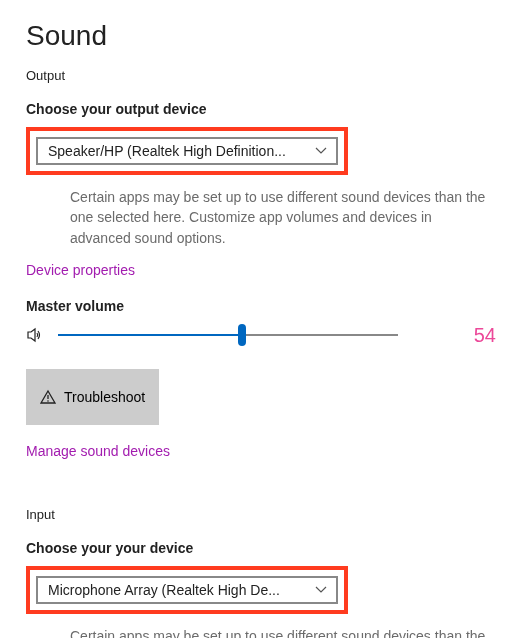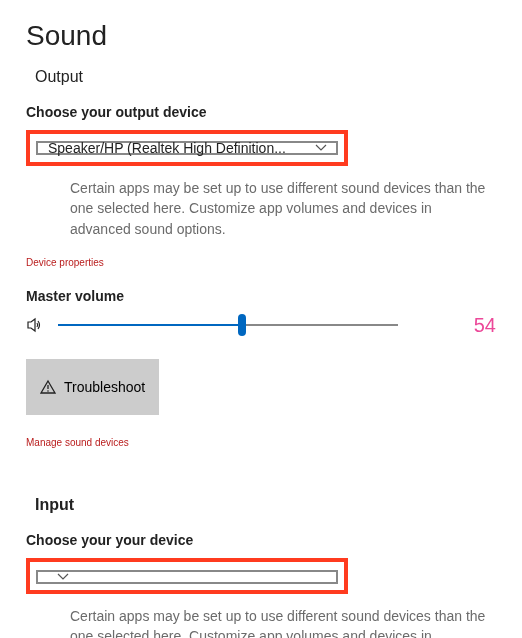--- a/index.html
+++ b/index.html
@@ -9,44 +9,43 @@
       color: #222;
       background: #fff;
       width: 522px;
       padding: 20px 26px;
     }
     .page-title {
       font-size: 28px;
       font-weight: 400;
     }
     .section-heading {
-      font-size: 16px;
+      font-size: 13px;
       font-weight: 400;
       margin-bottom: 18px;
       margin-top: 16px;
-      margin-left: 9px;
     }
     .field-label {
       font-size: 14px;
       color: #222;
       margin-bottom: 10px;
       font-weight: bold;
     }
     .dropdown-wrap {
       display: inline-block;
       border: 4px solid #ff3b1f;
       padding: 6px;
       margin-bottom: 12px;
     }
     .dropdown {
       display: inline-flex;
       align-items: center;
       justify-content: space-between;
       width: 302px;
-      height: 14px;
+      height: 28px;
       border: 2px solid #888;
       background: #fff;
       padding: 0 8px 0 10px;
       cursor: pointer;
     }
     .dropdown-text {
       font-size: 14px;
       color: #222;
       white-space: nowrap;
       overflow: hidden;
@@ -63,22 +62,22 @@
     .chevron svg { display: block; }
     .help-text {
       font-size: 14px;
       color: #6b6b6b;
       line-height: 1.45;
       margin-bottom: 14px;
       max-width: 470px;
       margin-left: 44px;
     }
     .link {
-      font-size: 10px;
-      color: #b91c1c;
+      font-size: 14px;
+      color: #a21caf;
       cursor: pointer;
       display: inline-block;
       margin-bottom: 20px;
     }
     .slider-row {
       display: flex;
       align-items: center;
       margin-bottom: 22px;
     }
     .speaker-icon {
@@ -134,21 +133,21 @@
       margin-bottom: 18px;
     }
     .warn-icon {
       width: 16px;
       height: 16px;
       margin-right: 8px;
       display: inline-flex;
       align-items: center;
     }
     .warn-icon svg { display: block; }
-    .input-section-top { margin-top: 28px; font-weight: bold; }
+    .input-section-top { margin-top: 28px; }
   </style>
 </head>
 <body>
 
 
 
 <h1 class="page-title">Sound</h1>
 
 
 <h2 class="section-heading">Output</h2>
@@ -203,20 +202,21 @@
   <a class="link">Manage sound devices</a>
 </div>
 
 
 <h2 class="section-heading input-section-top">Input</h2>
 
 <div class="field-label">Choose your your device</div>
 
 <div class="dropdown-wrap">
   <div class="dropdown">
+    <span class="dropdown-text">Microphone Array (Realtek High De...</span>
     <span class="chevron">
       <svg width="12" height="8" viewBox="0 0 12 8">
           <path d="M1 1 L6 6 L11 1" stroke="#555" stroke-width="1.2" fill="none"></path>
         </svg>
     </span>
   </div>
 </div>
 
 <p class="help-text">Certain apps may be set up to use different sound devices than the one selected here. Customize app volumes and devices in advanced sound options.</p>
 

